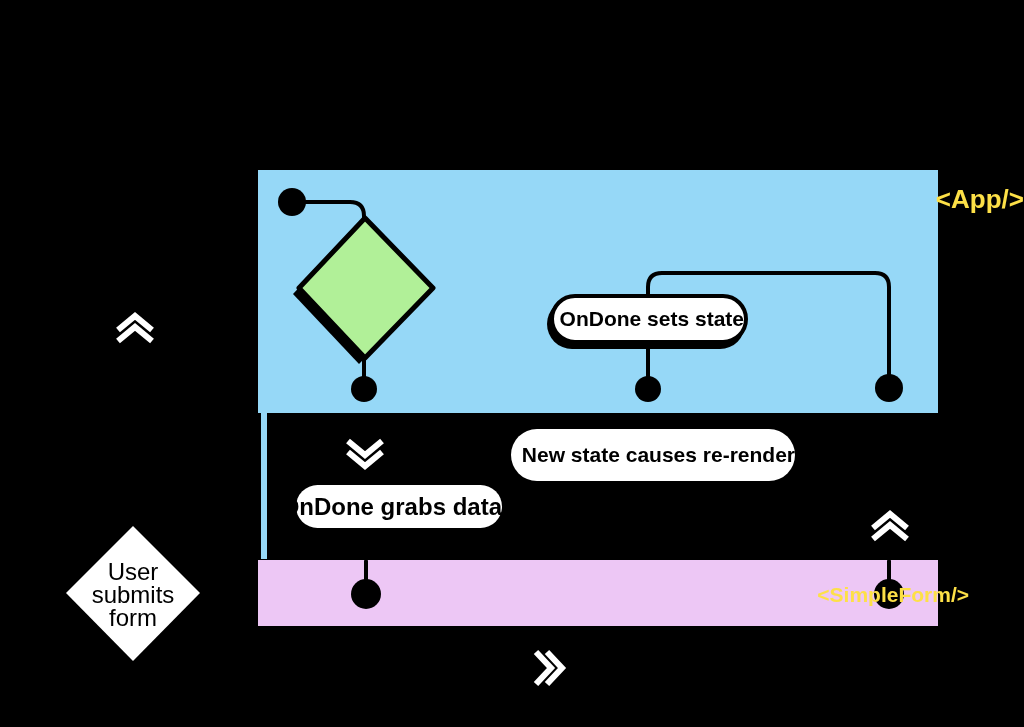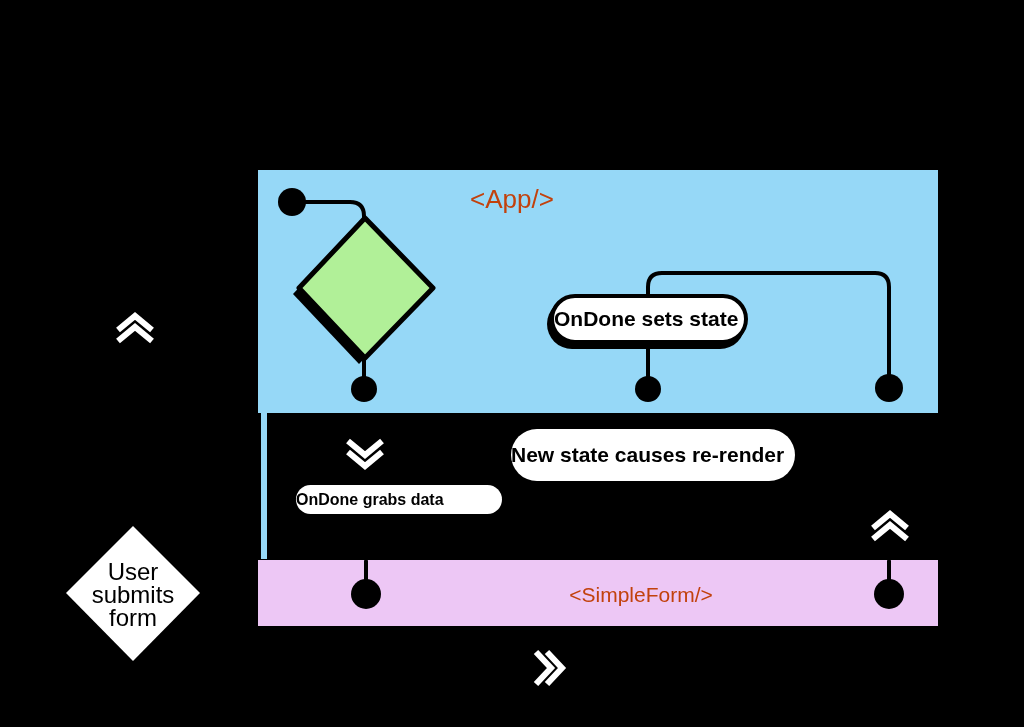--- a/index.html
+++ b/index.html
@@ -28,41 +28,41 @@
   svg.overlay { position: absolute; left: 0; top: 0; pointer-events: none; }
   .connector { stroke: var(--connector, #000); stroke-width: 4; fill: none; stroke-linecap: round; }
   .dot { fill: var(--connector, #000); }
   .diamond-shadow { fill: var(--connector, #000); }
   .diamond-green { fill: var(--decision-diamond, #b1f098); stroke: var(--connector, #000); stroke-width: 5; stroke-linejoin: round; }
   .diamond-white { fill: var(--capsule, #fff); }
   .chev { stroke: #fff; stroke-width: 6; fill: none; }
 
   
   .title {
-    position: absolute; color: #c2410c; font-weight: normal; text-align: center;
+    position: absolute; color: #fde047; font-weight: bold; text-align: right;
   }
   .app-title { left: 0; top: 184px; width: 1024px; font-size: 26px; }
-  .form-title { left: 256px; top: 583px; width: 680px; font-size: 21px; padding-left: 45px; }
+  .form-title { left: 244px; top: 583px; width: 680px; font-size: 21px; padding-left: 45px; }
   .ondone-label { left: 300px; top: 277px; width: 130px; font-size: 22px; }
   .user-label {
     position: absolute; left: 56px; top: 560px; width: 154px;
     color: #000; font-weight: normal; font-size: 24px; line-height: 23px; text-align: center;
   }
 
   .capsule {
     position: absolute; background: var(--capsule, #fff); color: #000; font-weight: bold;
-    border-radius: 999px; display: flex; align-items: center; justify-content: flex-start;
+    border-radius: 999px; display: flex; align-items: center; justify-content: flex-end;
     box-sizing: border-box; white-space: nowrap;
   }
   .capsule.sets-state {
     left: 550px; top: 294px; width: 198px; height: 50px;
     border: 4px solid #000; box-shadow: -3px 5px 0 #000; font-size: 21px;
   }
   .capsule.rerender { left: 511px; top: 429px; width: 284px; height: 52px; font-size: 21px; }
-  .capsule.grabs   { left: 296px; top: 485px; width: 206px; height: 29px; font-size: 16px; }
+  .capsule.grabs   { left: 296px; top: 485px; width: 206px; height: 43px; font-size: 24px; }
 </style>
 </head>
 <body>
 
 <div class="stage">
 
   <div class="app-box"></div>
   <div class="app-strip"></div>
   <div class="form-box"></div>
 

